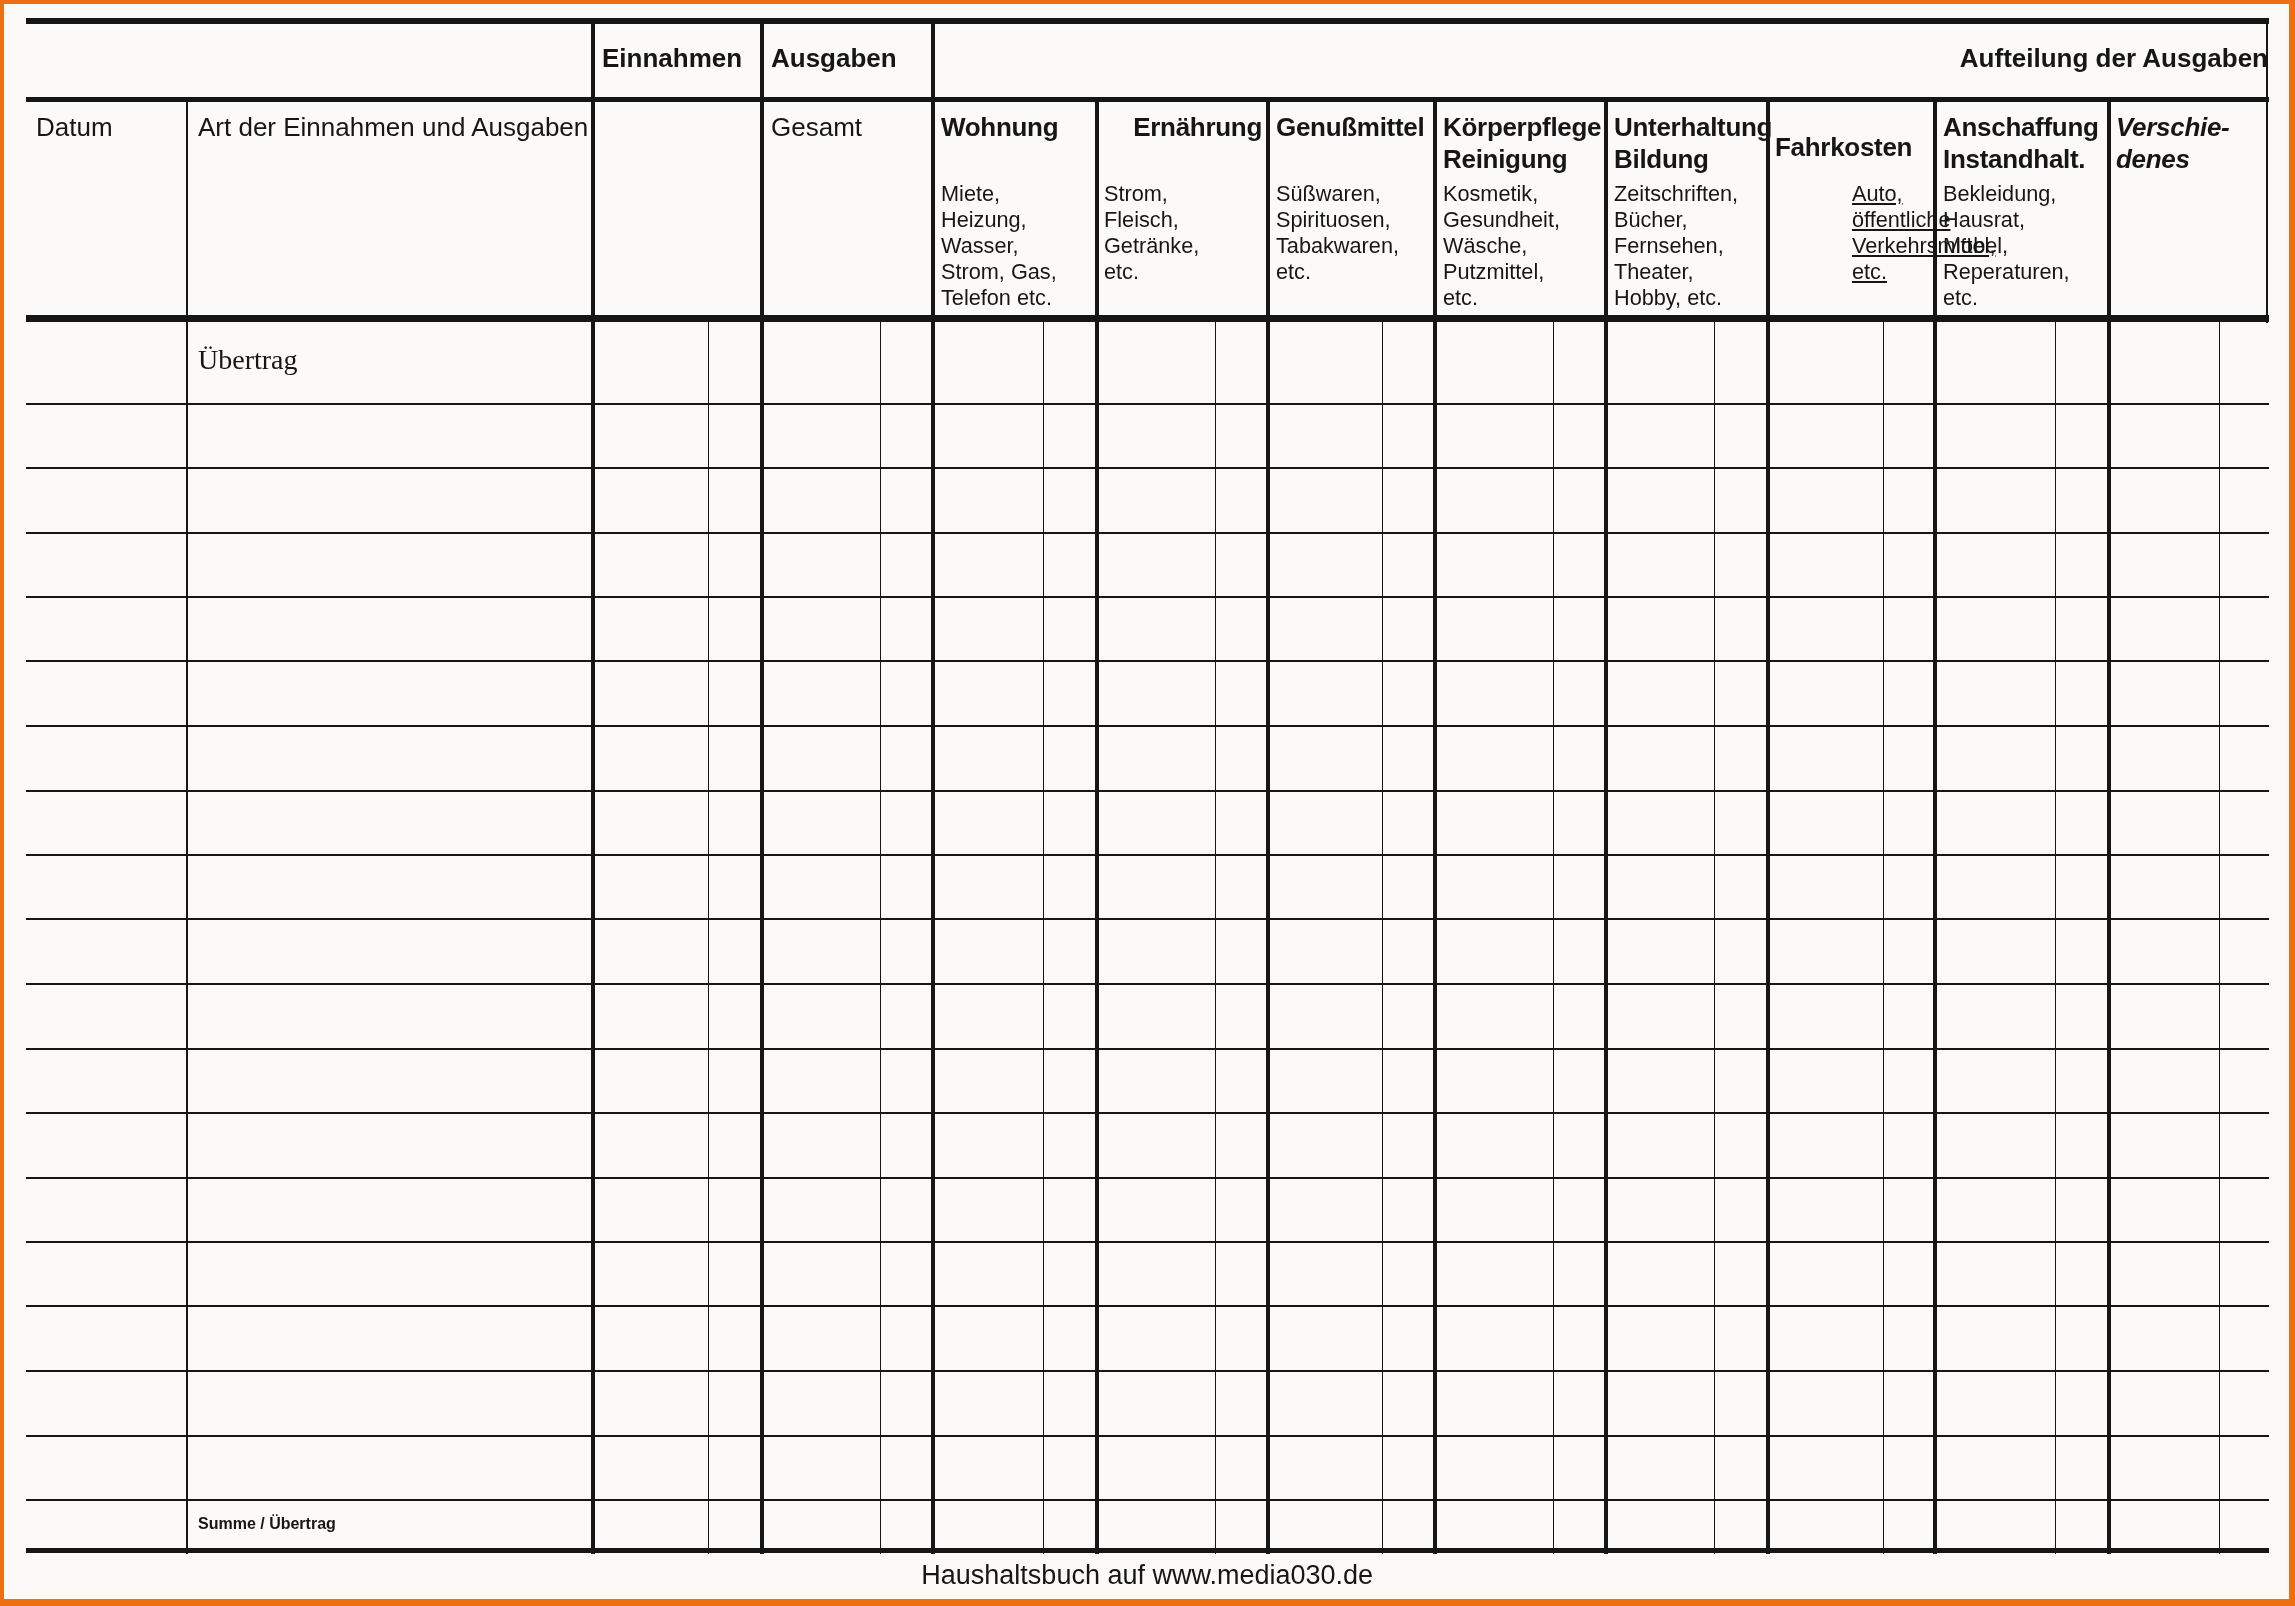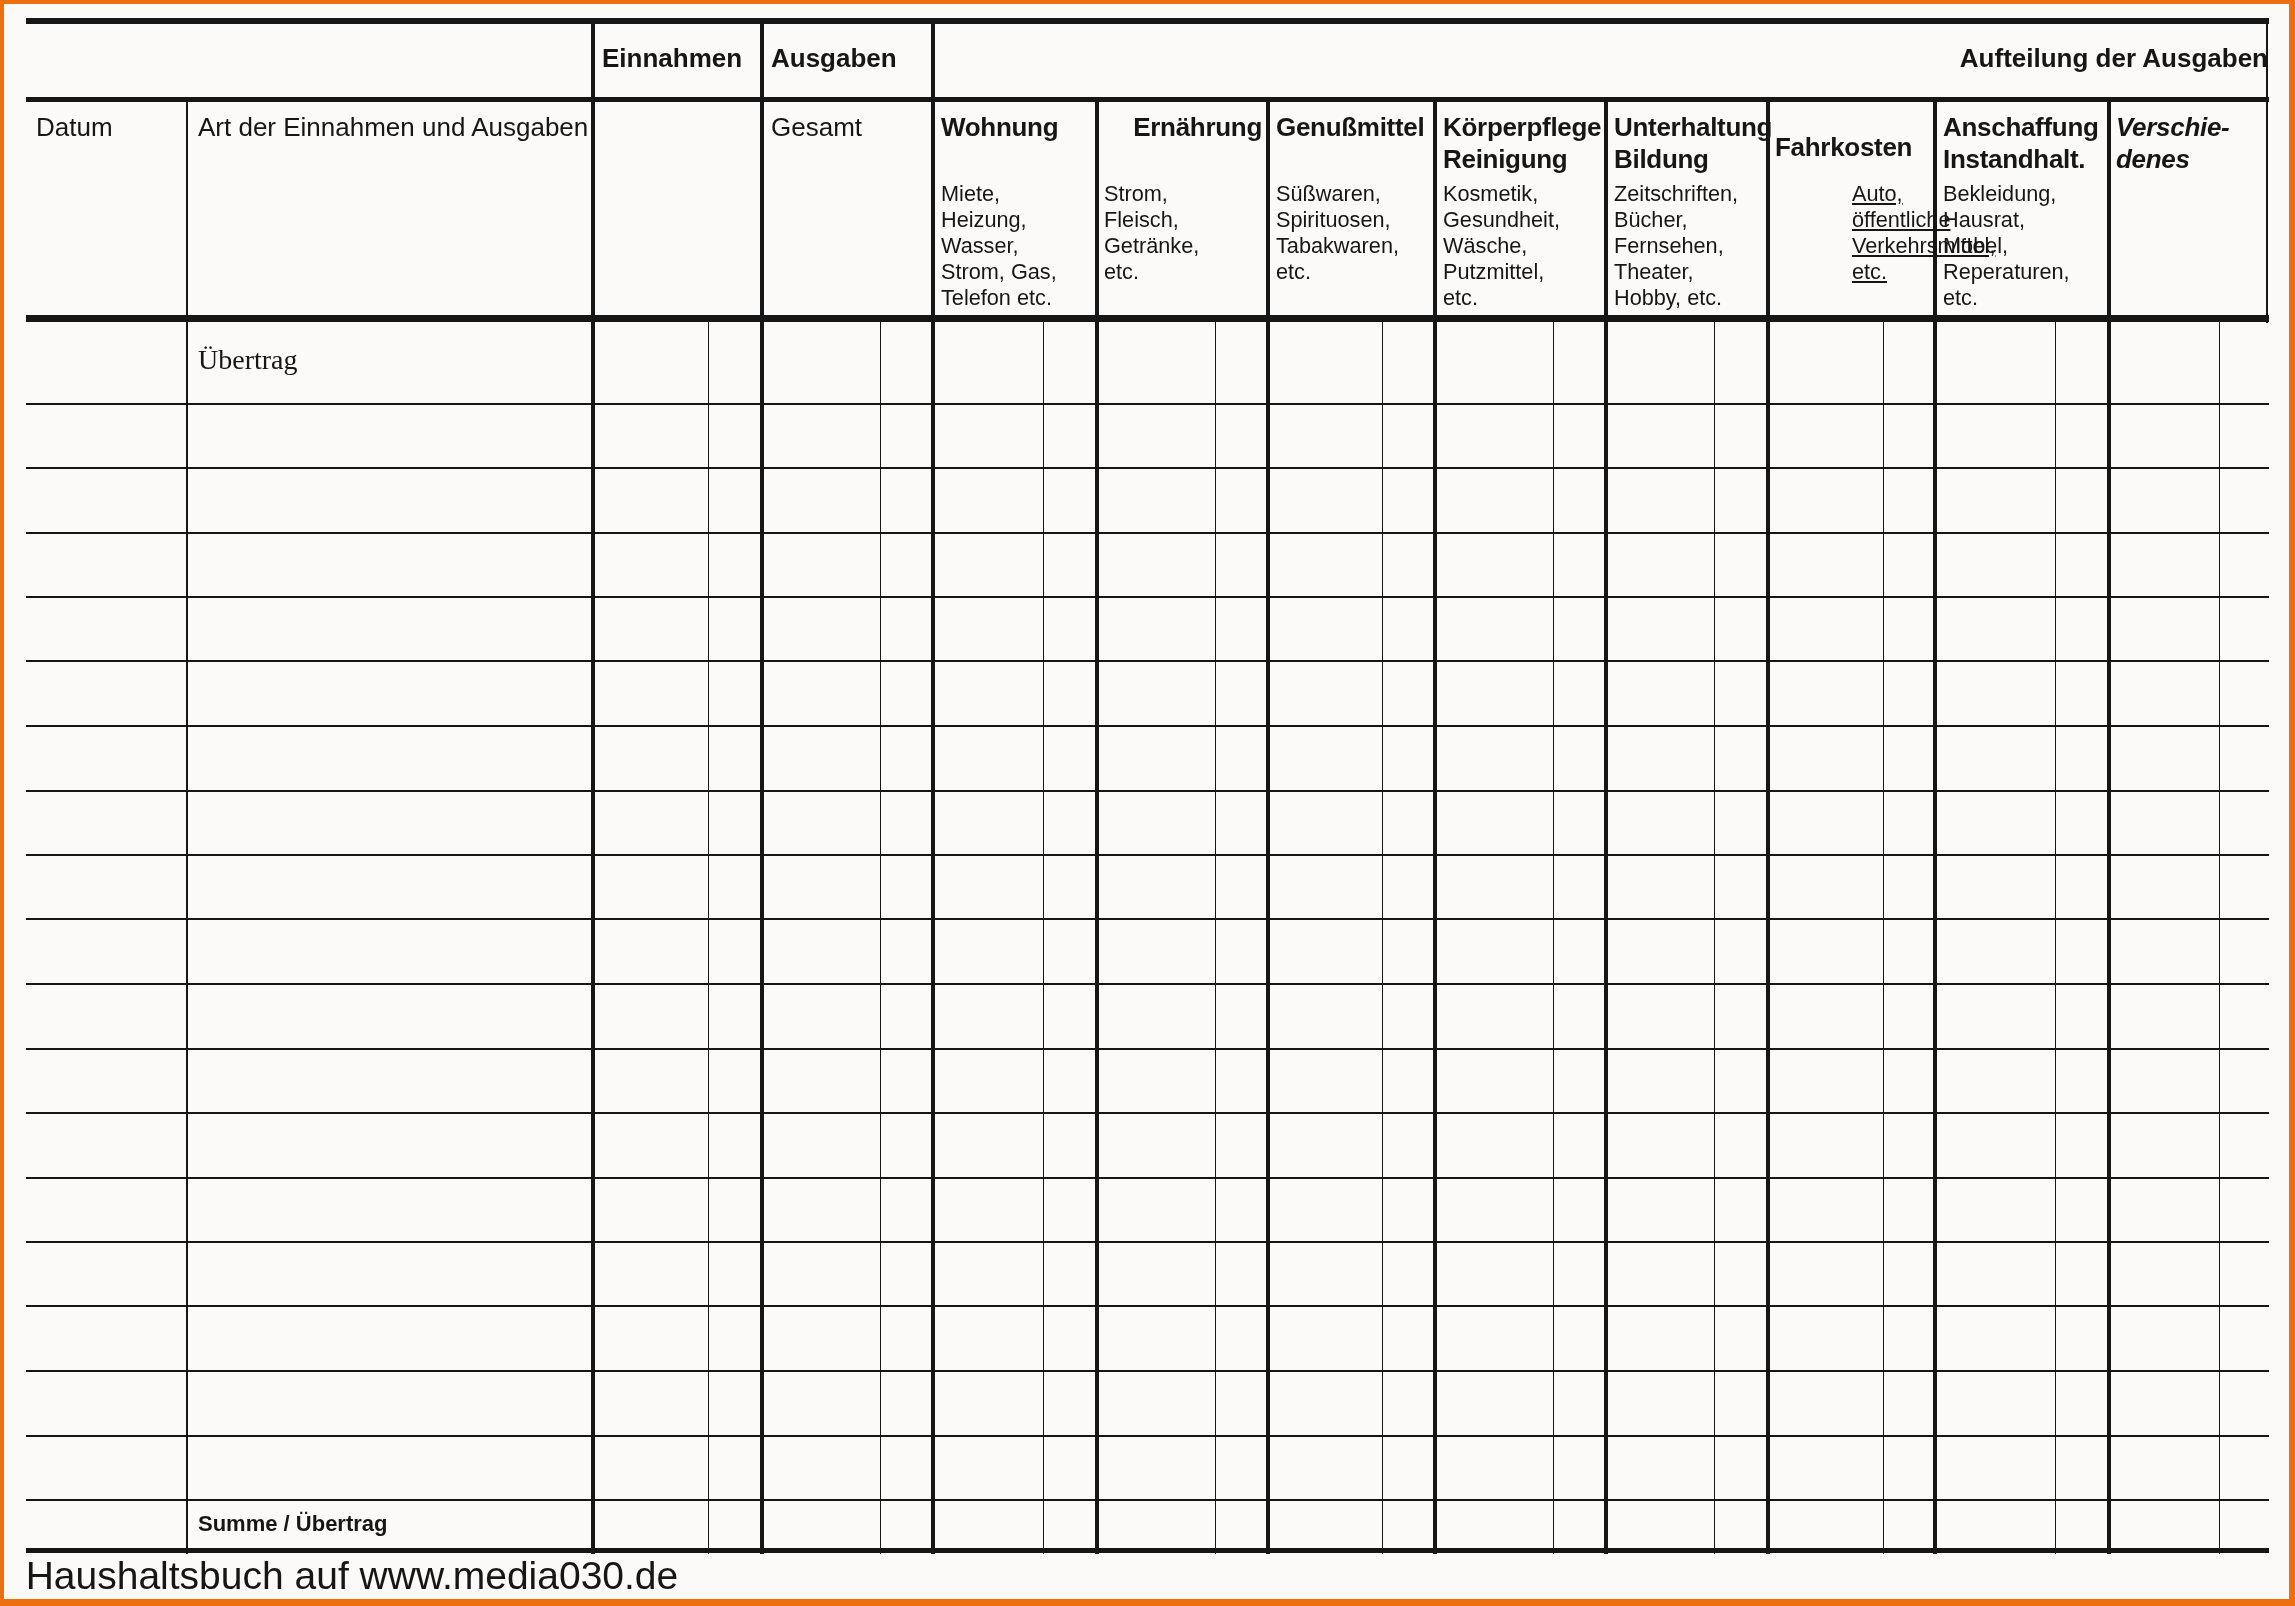--- a/index.html
+++ b/index.html
@@ -124,23 +124,23 @@
     <div class="txt cat-items" style="left:1939px;width:162px;">Bekleidung,
 Hausrat,
 Möbel,
 Reperaturen,
 etc.</div>
 
     <div class="txt cat-title" style="left:2112px;width:148px;font-style:italic;">Verschie-
 denes</div>
 
     <div class="txt" style="left:194px;top:341px;font-size:28px;line-height:30px;font-family:Liberation Serif, serif;">Übertrag</div>
-    <div class="txt b" style="left:194px;top:1504px;font-size:22px;line-height:31px;">Summe / Übertrag</div>
+    <div class="txt b" style="left:194px;top:1504px;font-size:16px;line-height:31px;">Summe / Übertrag</div>
 
-    <div class="txt" style="left:21.7px;top:1554px;width:2243px;text-align:left;font-size:39px;line-height:35px;">Haushaltsbuch auf www.media030.de</div>
+    <div class="txt" style="left:21.7px;top:1554px;width:2243px;text-align:center;font-size:27px;line-height:35px;">Haushaltsbuch auf www.media030.de</div>
   <div class="rowbox" style="left: 21.7px; top: 318px; width: 2243px; height: 81px;"></div>
       <div class="rowbox" style="left: 21.7px; top: 399px; width: 2243px; height: 64px;"></div>
       <div class="rowbox" style="left: 21.7px; top: 463px; width: 2243px; height: 64px;"></div>
       <div class="rowbox" style="left: 21.7px; top: 528px; width: 2243px; height: 64px;"></div>
       <div class="rowbox" style="left: 21.7px; top: 592px; width: 2243px; height: 64px;"></div>
       <div class="rowbox" style="left: 21.7px; top: 656px; width: 2243px; height: 64px;"></div>
       <div class="rowbox" style="left: 21.7px; top: 721px; width: 2243px; height: 64px;"></div>
       <div class="rowbox" style="left: 21.7px; top: 786px; width: 2243px; height: 64px;"></div>
       <div class="rowbox" style="left: 21.7px; top: 850px; width: 2243px; height: 64px;"></div>
       <div class="rowbox" style="left: 21.7px; top: 914px; width: 2243px; height: 64px;"></div>

